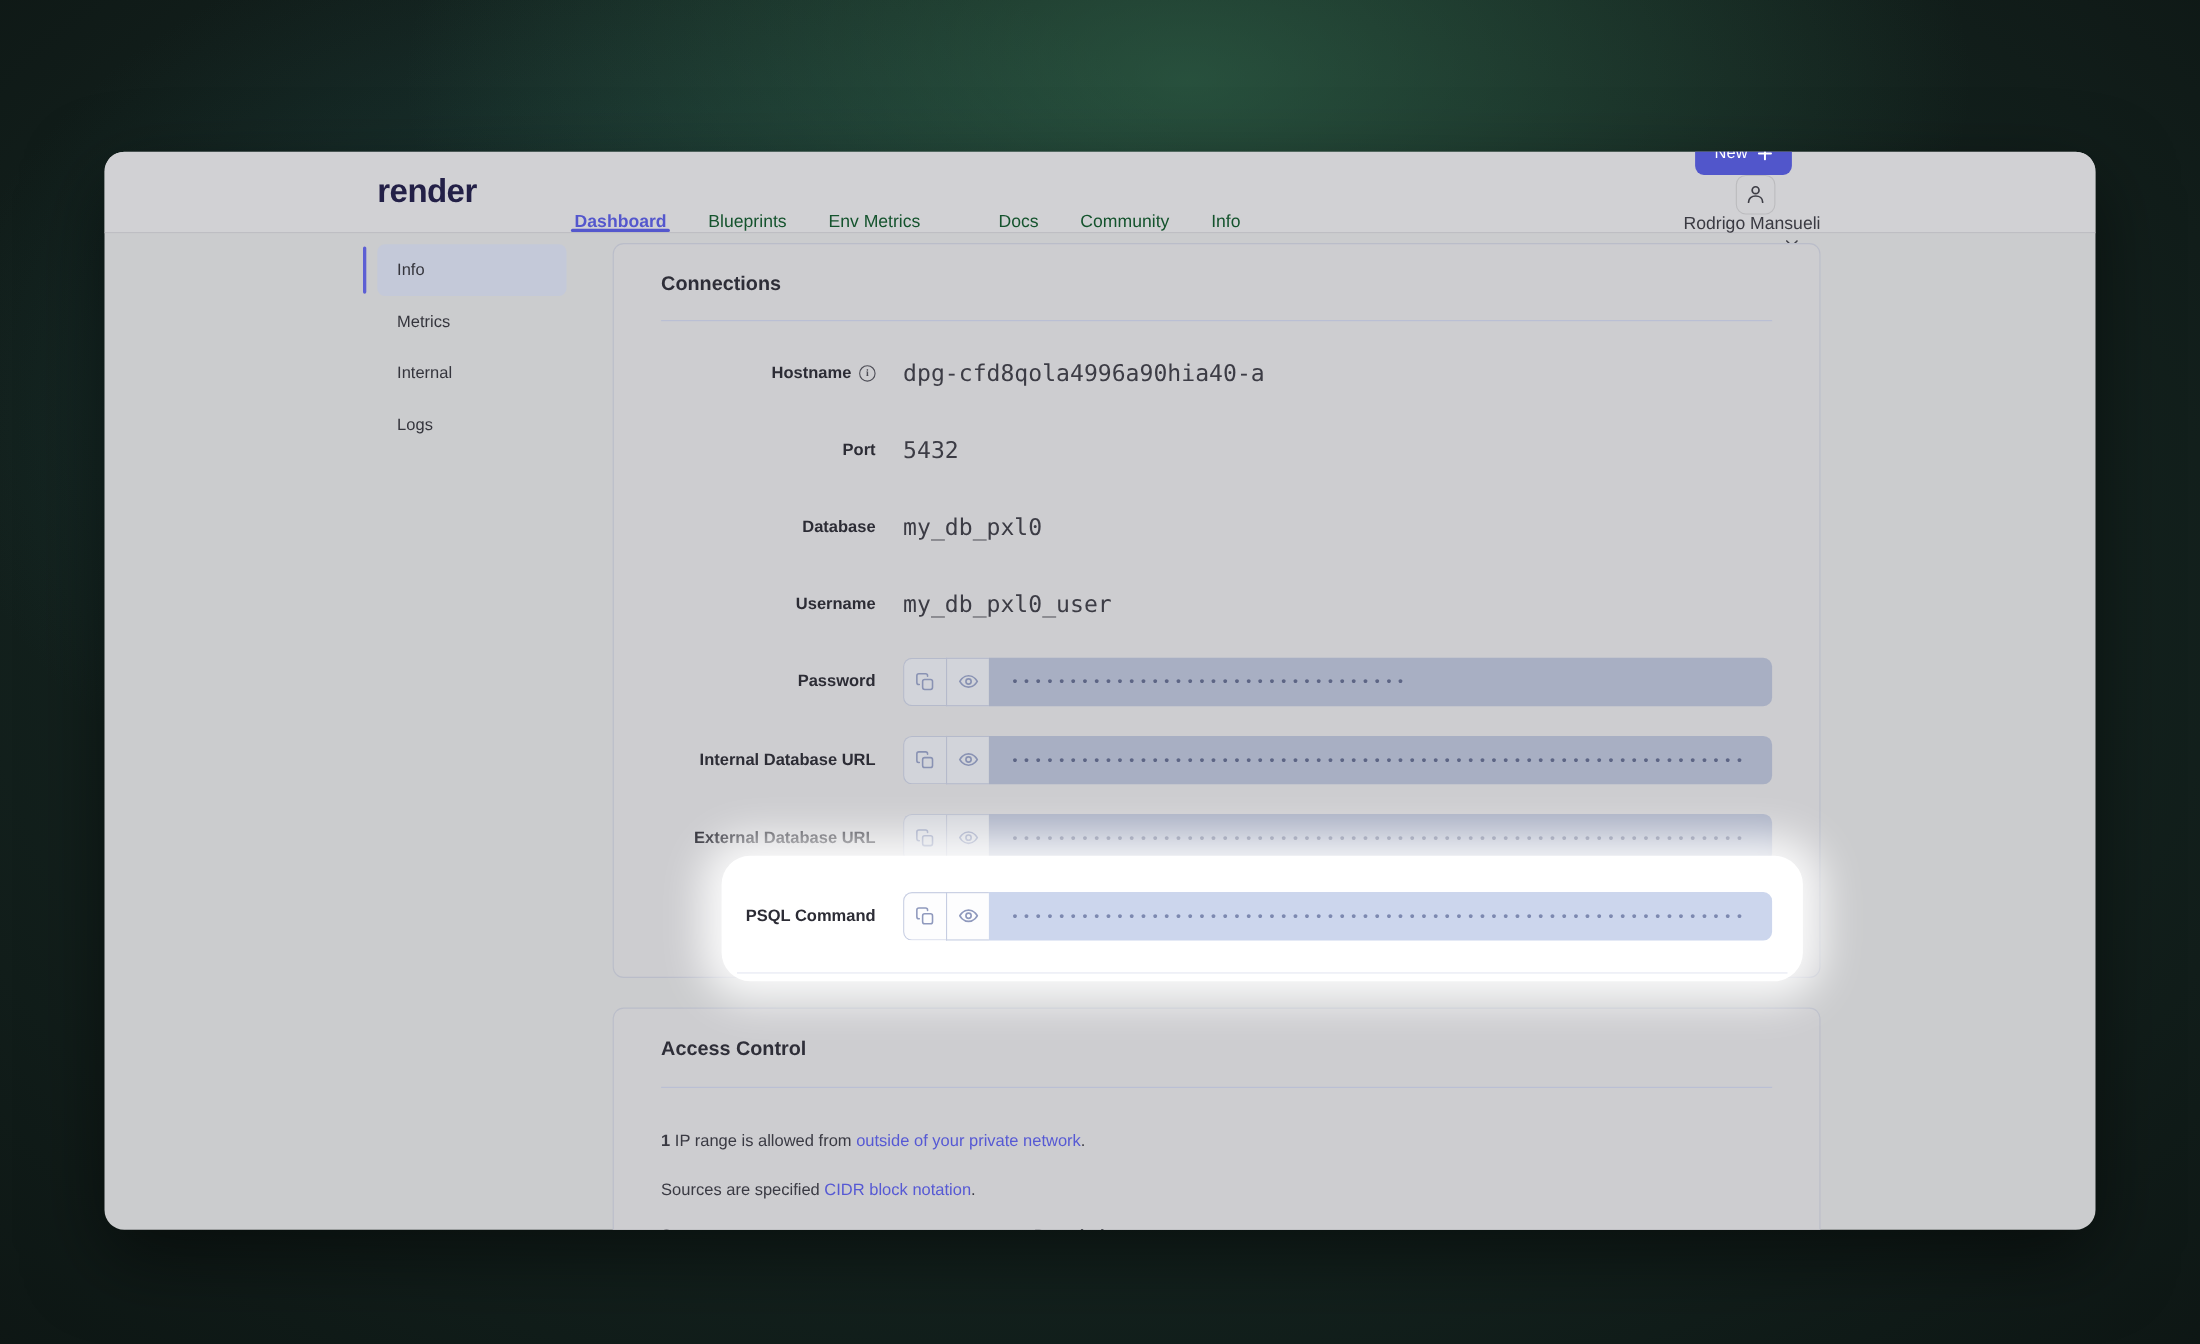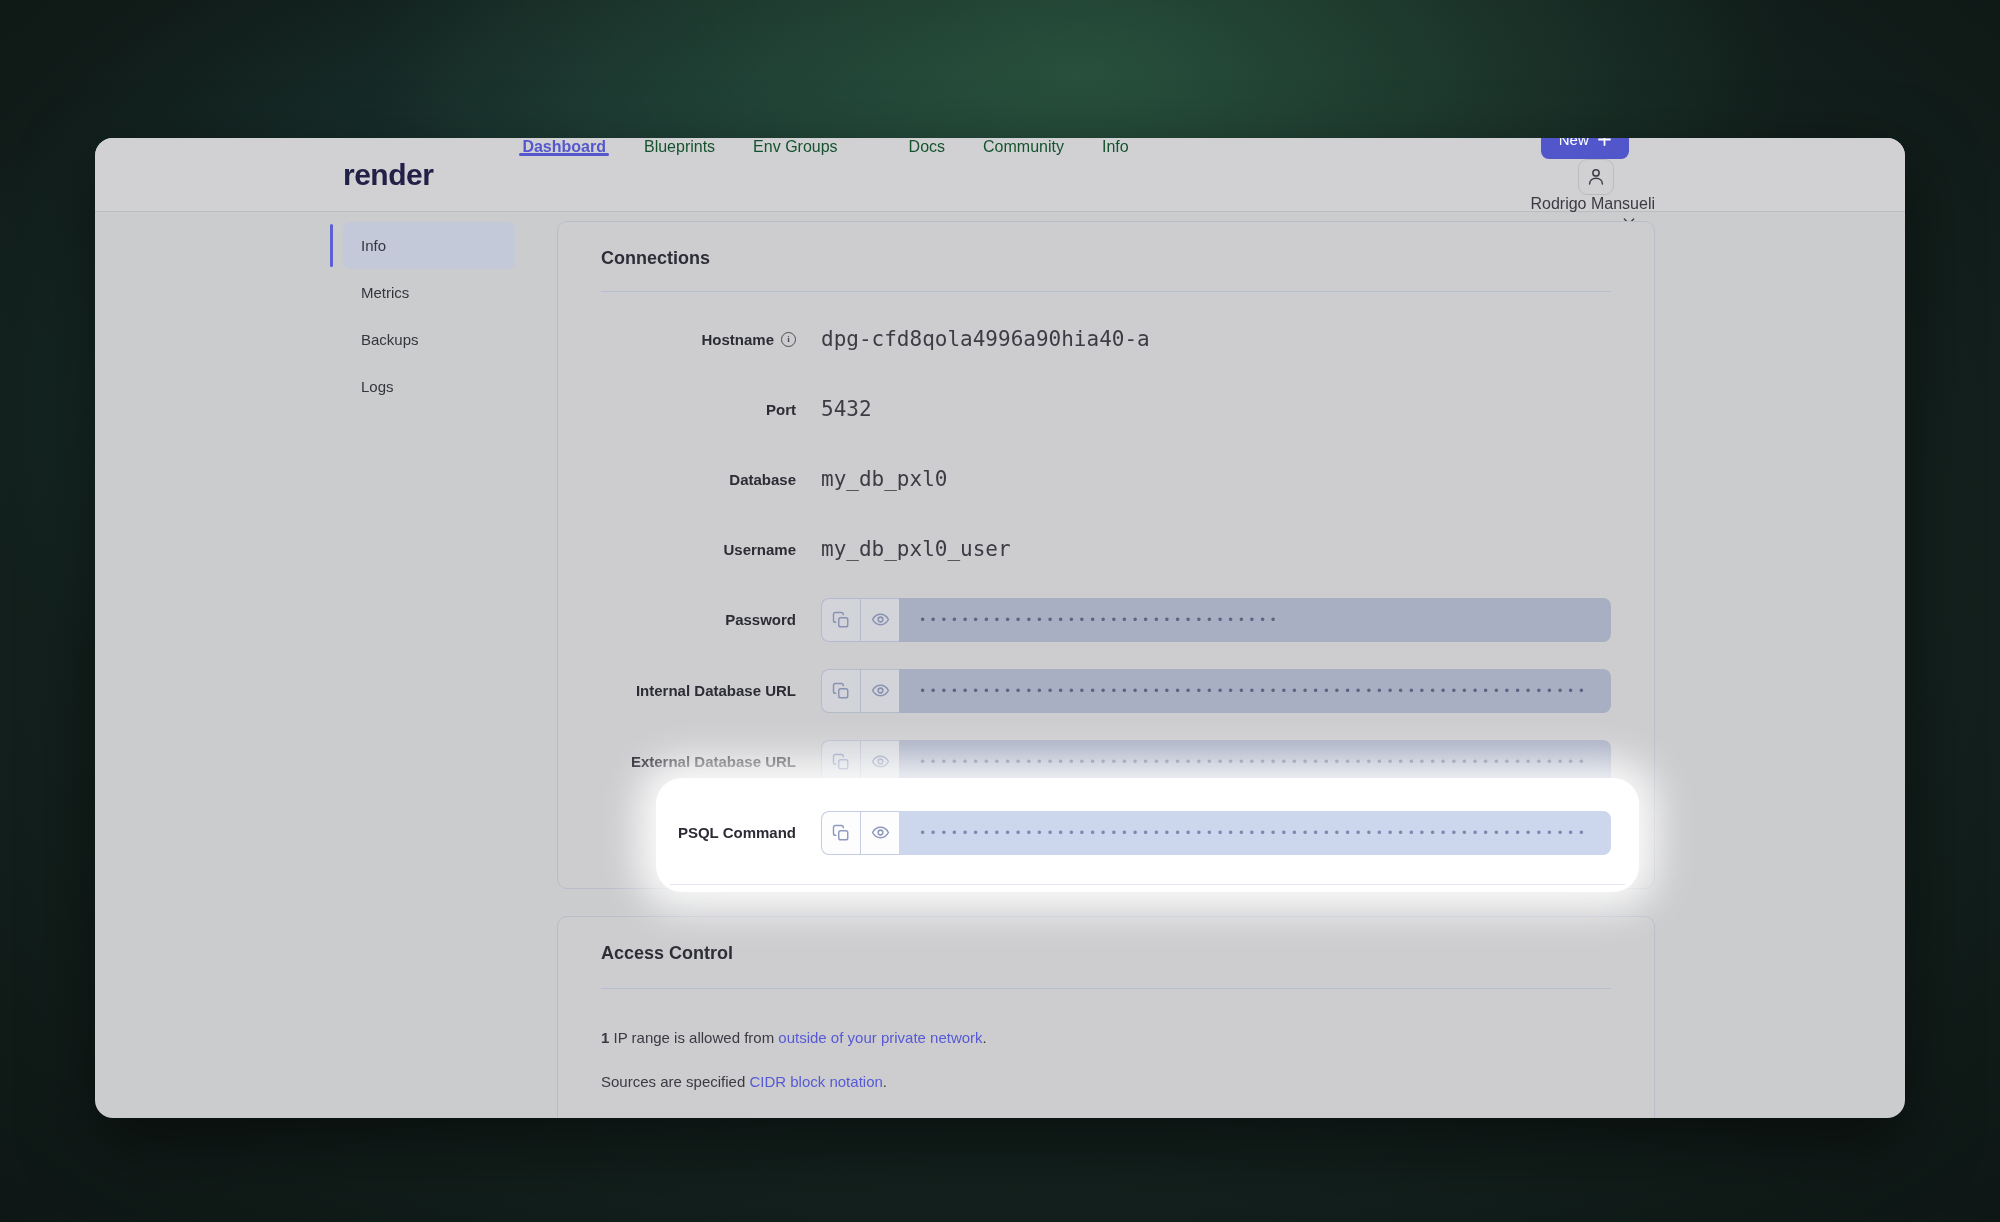--- a/index.html
+++ b/index.html
@@ -23,21 +23,21 @@
     box-shadow:0 25px 70px rgba(0,0,0,.5);
   }
 
   
   .app-header {
     height:74px; display:flex; align-items:center;
     padding:0 250px 0 248px;
     background:#d1d1d4; border-bottom:1px solid #bcbcc1;
   }
   .logo { font-size:30px; font-weight:bold; letter-spacing:-.5px; color:#232047; }
-  .main-nav { display:flex; align-items:flex-start; height:100%; margin-left:70px; }
+  .main-nav { display:flex; align-items:flex-end; height:100%; margin-left:70px; }
   .nav-item {
     position:relative; display:flex; align-items:center;
     padding:0 19px; font-size:16px; color:#14532d; cursor:pointer;
   }
   .nav-item.active { color:#5457cd; font-weight:bold; }
   .nav-item.active::after {
     content:""; position:absolute; left:16px; right:16px; bottom:0;
     height:3px; background:#5457cd; border-radius:2px;
   }
   .nav-divider { width:1px; background:#a9a9b0; margin:24px 16px; }
@@ -153,21 +153,21 @@
       <div class="logo">render</div>
 
       <nav class="main-nav">
         <div class="nav-item active">
             <span>Dashboard</span>
           </div>
         <div class="nav-item">
             <span>Blueprints</span>
           </div>
         <div class="nav-item">
-            <span>Env Groups</span>
+            <span>Env Metrics</span>
           </div>
         <div class="nav-divider"></div>
         <div class="nav-item">
             <span>Docs</span>
           </div>
         <div class="nav-item">
             <span>Community</span>
           </div>
         <div class="nav-item">
             <span>Info</span>
@@ -201,21 +201,21 @@
     <div class="content">
 
       <aside class="sidebar">
         <div class="side-item active">
             <span>Info</span>
           </div>
         <div class="side-item">
             <span>Metrics</span>
           </div>
         <div class="side-item">
-            <span>Backups</span>
+            <span>Internal</span>
           </div>
         <div class="side-item">
             <span>Logs</span>
           </div>
       </aside>
 
       <main class="main">
 
         <section class="card connections-card">
           <h2 class="card-title">Connections</h2>

